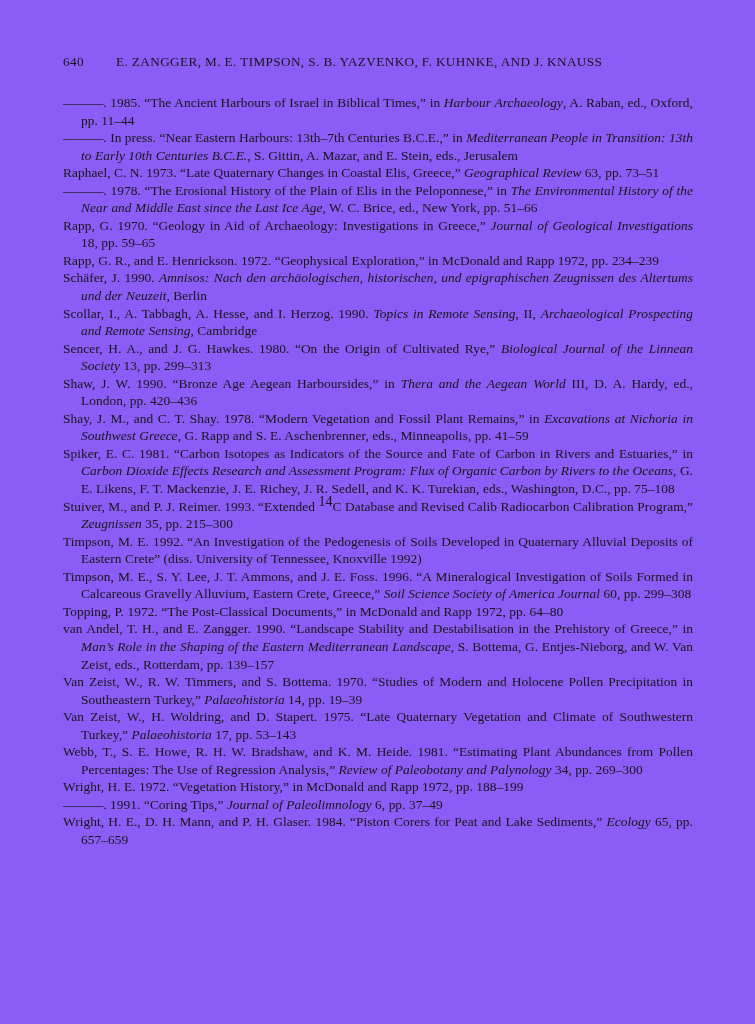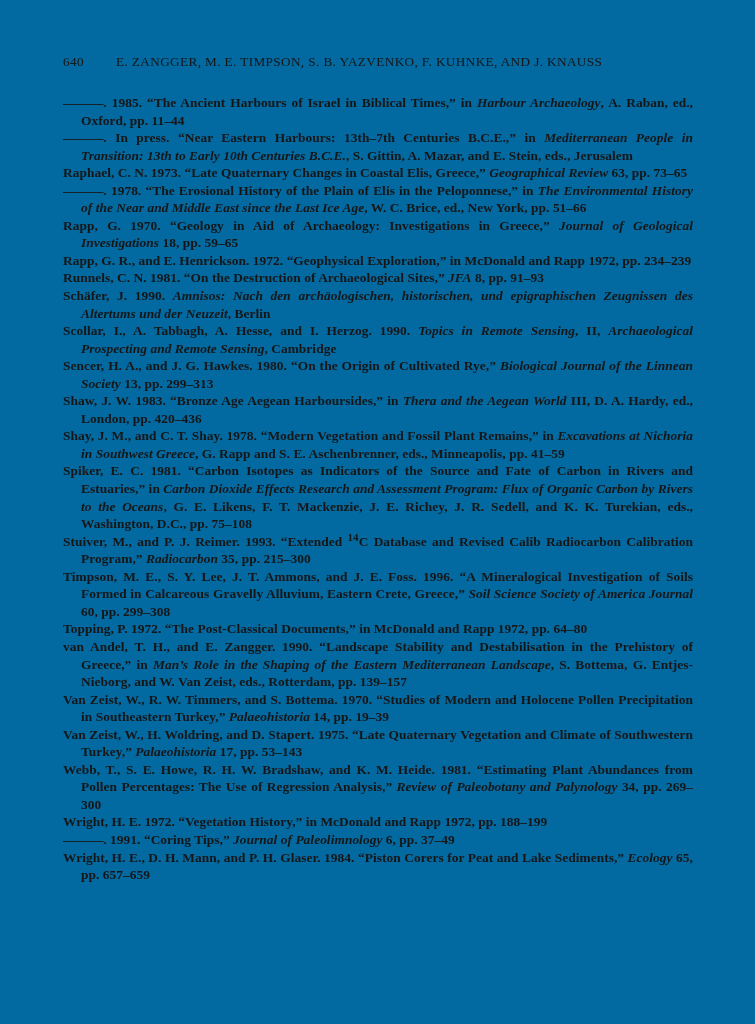--- a/index.html
+++ b/index.html
@@ -12,21 +12,21 @@
     height: 1024px;
     overflow: hidden;
     font-family: "Liberation Serif", "DejaVu Serif", serif;
     color: #161616;
   }
   .page {
     box-sizing: border-box;
     width: 755px;
     height: 1024px;
     padding: 54px 86px 0 63px;
-    background: #0369a1;
+    background: #8b5cf6;
   }
   .running-header {
     display: flex;
     align-items: baseline;
     font-size: 13.2px;
     letter-spacing: 0.4px;
     margin-bottom: 24px;
     white-space: nowrap;
   }
   .page-number {
@@ -37,54 +37,53 @@
     width: 630px;
   }
   .entry {
     margin: 0;
     font-size: 13.4px;
     line-height: 17.55px;
     text-align: justify;
     padding-left: 18px;
     text-indent: -18px;
     letter-spacing: 0.05px;
-    font-weight: bold;
   }
   .it {
     font-style: italic;
   }
   .entry sup {
-    font-size: 11px;
+    font-size: 14px;
     line-height: 0;
     vertical-align: super;
   }
 </style>
 </head>
 <body>
 
 <div class="page">
   <div class="running-header">
     <span class="page-number">640</span>
     <span class="running-head-text">E. ZANGGER, M. E. TIMPSON, S. B. YAZVENKO, F. KUHNKE, AND J. KNAUSS</span>
   </div>
   <div class="reference-list">
       <p class="entry"><span>———. 1985. “The Ancient Harbours of Israel in Biblical Times,” in </span><span class="it">Harbour Archaeology</span><span>, A. Raban, ed., Oxford, pp. 11–44</span></p>
       <p class="entry"><span>———. In press. “Near Eastern Harbours: 13th–7th Centuries B.C.E.,” in </span><span class="it">Mediterranean People in Transition: 13th to Early 10th Centuries B.C.E.</span><span>, S. Gittin, A. Mazar, and E. Stein, eds., Jerusalem</span></p>
-      <p class="entry"><span>Raphael, C. N. 1973. “Late Quaternary Changes in Coastal Elis, Greece,” </span><span class="it">Geographical Review</span><span> 63, pp. 73–65</span></p>
+      <p class="entry"><span>Raphael, C. N. 1973. “Late Quaternary Changes in Coastal Elis, Greece,” </span><span class="it">Geographical Review</span><span> 63, pp. 73–51</span></p>
       <p class="entry"><span>———. 1978. “The Erosional History of the Plain of Elis in the Peloponnese,” in </span><span class="it">The Environmental History of the Near and Middle East since the Last Ice Age</span><span>, W. C. Brice, ed., New York, pp. 51–66</span></p>
       <p class="entry"><span>Rapp, G. 1970. “Geology in Aid of Archaeology: Investigations in Greece,” </span><span class="it">Journal of Geological Investigations</span><span> 18, pp. 59–65</span></p>
       <p class="entry"><span>Rapp, G. R., and E. Henrickson. 1972. “Geophysical Exploration,” in McDonald and Rapp 1972, pp. 234–239</span></p>
-      <p class="entry"><span>Runnels, C. N. 1981. “On the Destruction of Archaeological Sites,” </span><span class="it">JFA</span><span> 8, pp. 91–93</span></p>
       <p class="entry"><span>Schäfer, J. 1990. </span><span class="it">Amnisos: Nach den archäologischen, historischen, und epigraphischen Zeugnissen des Altertums und der Neuzeit</span><span>, Berlin</span></p>
       <p class="entry"><span>Scollar, I., A. Tabbagh, A. Hesse, and I. Herzog. 1990. </span><span class="it">Topics in Remote Sensing</span><span>, II, </span><span class="it">Archaeological Prospecting and Remote Sensing</span><span>, Cambridge</span></p>
       <p class="entry"><span>Sencer, H. A., and J. G. Hawkes. 1980. “On the Origin of Cultivated Rye,” </span><span class="it">Biological Journal of the Linnean Society</span><span> 13, pp. 299–313</span></p>
-      <p class="entry"><span>Shaw, J. W. 1983. “Bronze Age Aegean Harboursides,” in </span><span class="it">Thera and the Aegean World</span><span> III, D. A. Hardy, ed., London, pp. 420–436</span></p>
+      <p class="entry"><span>Shaw, J. W. 1990. “Bronze Age Aegean Harboursides,” in </span><span class="it">Thera and the Aegean World</span><span> III, D. A. Hardy, ed., London, pp. 420–436</span></p>
       <p class="entry"><span>Shay, J. M., and C. T. Shay. 1978. “Modern Vegetation and Fossil Plant Remains,” in </span><span class="it">Excavations at Nichoria in Southwest Greece</span><span>, G. Rapp and S. E. Aschenbrenner, eds., Minneapolis, pp. 41–59</span></p>
       <p class="entry"><span>Spiker, E. C. 1981. “Carbon Isotopes as Indicators of the Source and Fate of Carbon in Rivers and Estuaries,” in </span><span class="it">Carbon Dioxide Effects Research and Assessment Program: Flux of Organic Carbon by Rivers to the Oceans</span><span>, G. E. Likens, F. T. Mackenzie, J. E. Richey, J. R. Sedell, and K. K. Turekian, eds., Washington, D.C., pp. 75–108</span></p>
-      <p class="entry"><span>Stuiver, M., and P. J. Reimer. 1993. “Extended </span><sup>14</sup><span>C Database and Revised Calib Radiocarbon Calibration Program,” </span><span class="it">Radiocarbon</span><span> 35, pp. 215–300</span></p>
+      <p class="entry"><span>Stuiver, M., and P. J. Reimer. 1993. “Extended </span><sup>14</sup><span>C Database and Revised Calib Radiocarbon Calibration Program,” </span><span class="it">Zeugnissen</span><span> 35, pp. 215–300</span></p>
+      <p class="entry"><span>Timpson, M. E. 1992. “An Investigation of the Pedogenesis of Soils Developed in Quaternary Alluvial Deposits of Eastern Crete” (diss. University of Tennessee, Knoxville 1992)</span></p>
       <p class="entry"><span>Timpson, M. E., S. Y. Lee, J. T. Ammons, and J. E. Foss. 1996. “A Mineralogical Investigation of Soils Formed in Calcareous Gravelly Alluvium, Eastern Crete, Greece,” </span><span class="it">Soil Science Society of America Journal</span><span> 60, pp. 299–308</span></p>
       <p class="entry"><span>Topping, P. 1972. “The Post-Classical Documents,” in McDonald and Rapp 1972, pp. 64–80</span></p>
       <p class="entry"><span>van Andel, T. H., and E. Zangger. 1990. “Landscape Stability and Destabilisation in the Prehistory of Greece,” in </span><span class="it">Man’s Role in the Shaping of the Eastern Mediterranean Landscape</span><span>, S. Bottema, G. Entjes-Nieborg, and W. Van Zeist, eds., Rotterdam, pp. 139–157</span></p>
       <p class="entry"><span>Van Zeist, W., R. W. Timmers, and S. Bottema. 1970. “Studies of Modern and Holocene Pollen Precipitation in Southeastern Turkey,” </span><span class="it">Palaeohistoria</span><span> 14, pp. 19–39</span></p>
       <p class="entry"><span>Van Zeist, W., H. Woldring, and D. Stapert. 1975. “Late Quaternary Vegetation and Climate of Southwestern Turkey,” </span><span class="it">Palaeohistoria</span><span> 17, pp. 53–143</span></p>
       <p class="entry"><span>Webb, T., S. E. Howe, R. H. W. Bradshaw, and K. M. Heide. 1981. “Estimating Plant Abundances from Pollen Percentages: The Use of Regression Analysis,” </span><span class="it">Review of Paleobotany and Palynology</span><span> 34, pp. 269–300</span></p>
       <p class="entry"><span>Wright, H. E. 1972. “Vegetation History,” in McDonald and Rapp 1972, pp. 188–199</span></p>
       <p class="entry"><span>———. 1991. “Coring Tips,” </span><span class="it">Journal of Paleolimnology</span><span> 6, pp. 37–49</span></p>
       <p class="entry"><span>Wright, H. E., D. H. Mann, and P. H. Glaser. 1984. “Piston Corers for Peat and Lake Sediments,” </span><span class="it">Ecology</span><span> 65, pp. 657–659</span></p>
     </div>

